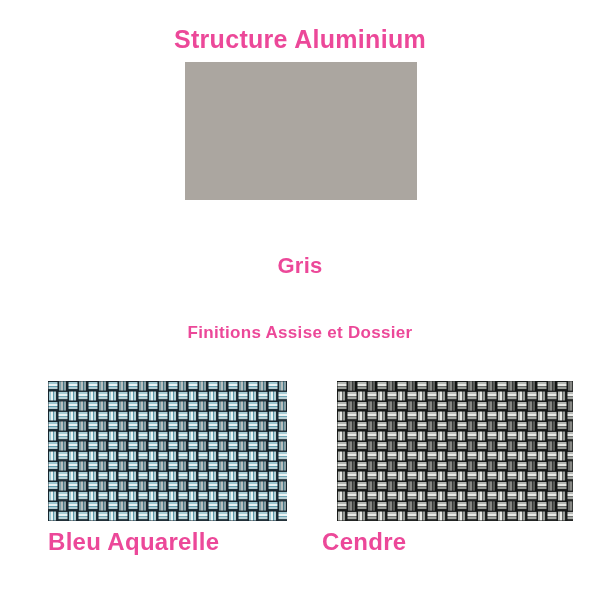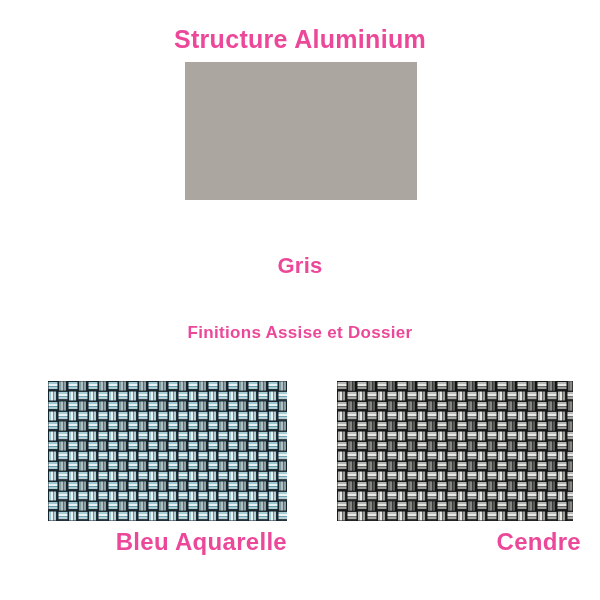--- a/index.html
+++ b/index.html
@@ -8,23 +8,23 @@
     font-family:"Liberation Sans","DejaVu Sans",sans-serif;font-weight:700;color:#ec4899;
   }
   .heading{position:absolute;left:0;width:600px;text-align:center;margin:0;letter-spacing:.3px;}
   #t1{top:24px;font-size:25px;line-height:30px;}
   #gris-label{top:204px;font-size:22px;line-height:32px;margin-top:46px;}
   #t2{top:318px;font-size:17px;line-height:30px;}
   .swatch-solid{position:absolute;left:185px;top:62px;width:232px;height:138px;}
   .weave{position:absolute;top:381px;}
   #weave-ba{left:48px;width:239px;height:140px;}
   #weave-ce{left:337px;width:236px;height:140px;}
-  .fabric-label{position:absolute;top:527px;text-align:right;font-size:24px;line-height:30px;letter-spacing:.3px;}
+  .fabric-label{position:absolute;top:527px;text-align:left;font-size:24px;line-height:30px;letter-spacing:.3px;}
   #label-ba{left:48px;width:239px;}
-  #label-ce{left:345px;width:236px;}
+  #label-ce{left:322px;width:236px;}
   svg{display:block;}
 </style>
 </head>
 <body>
 
 <div class="canvas">
 
   <h1 id="t1" class="heading">Structure Aluminium</h1>
 
   <div class="swatch-solid">

